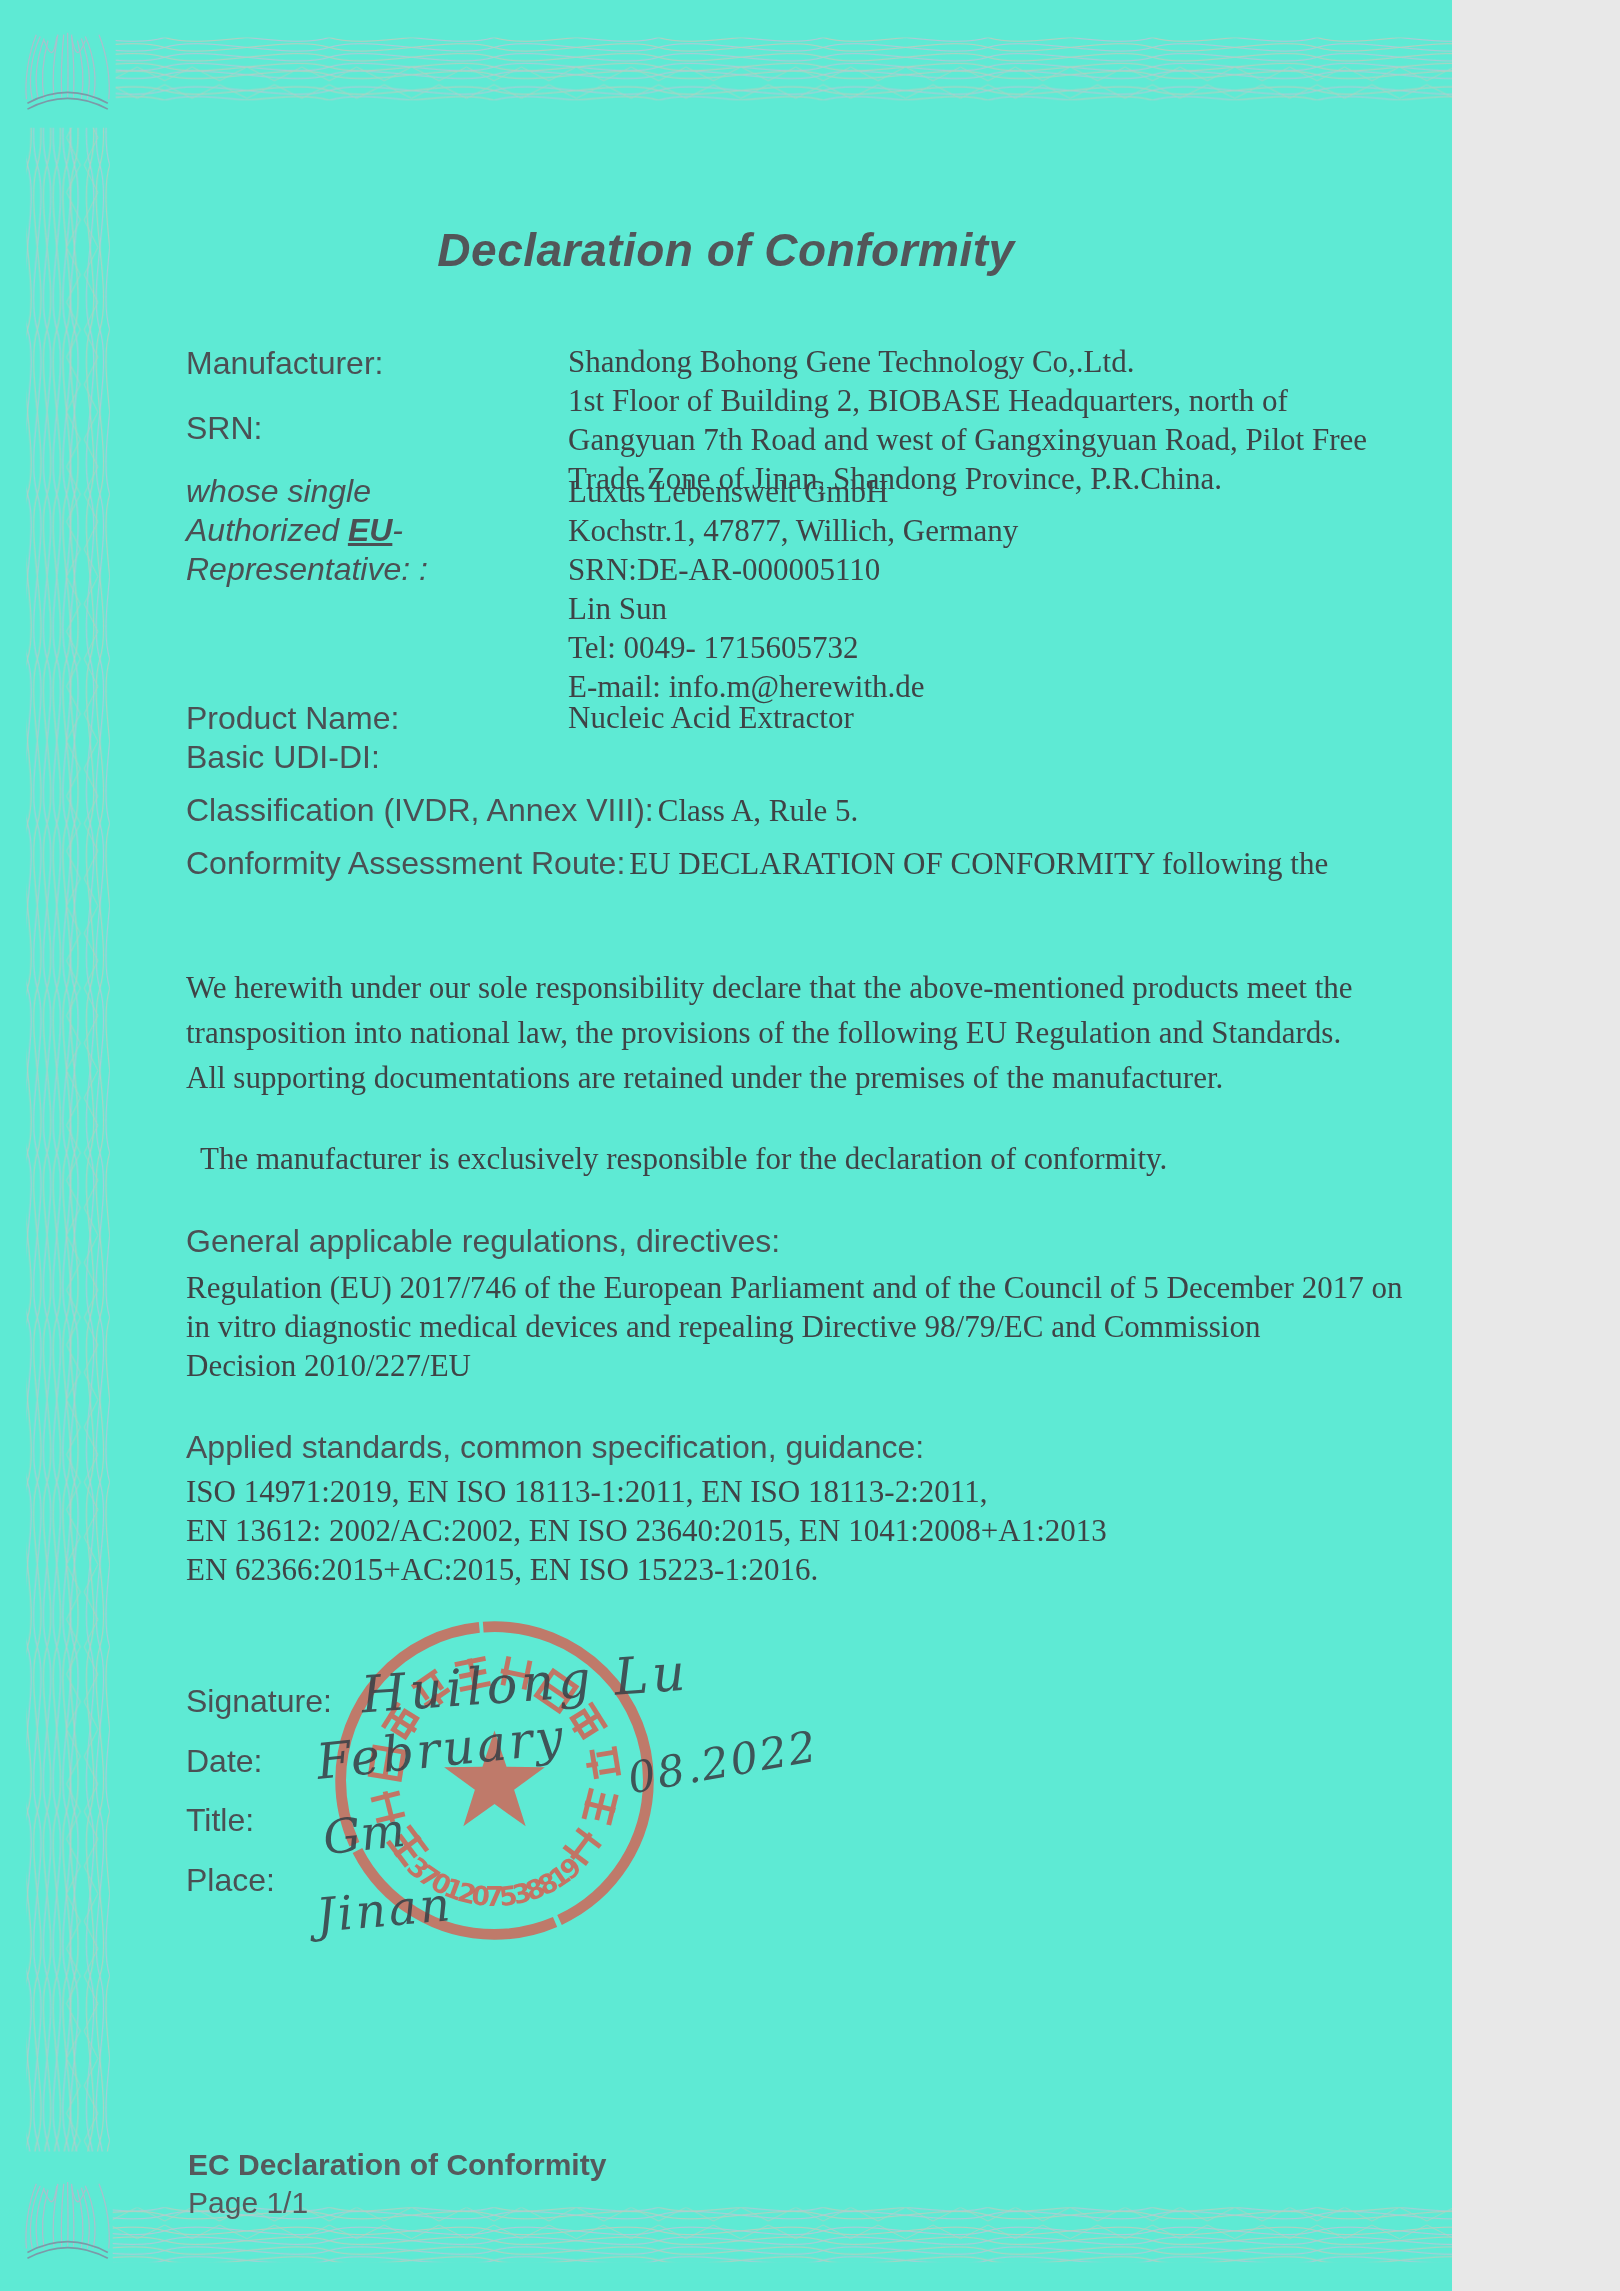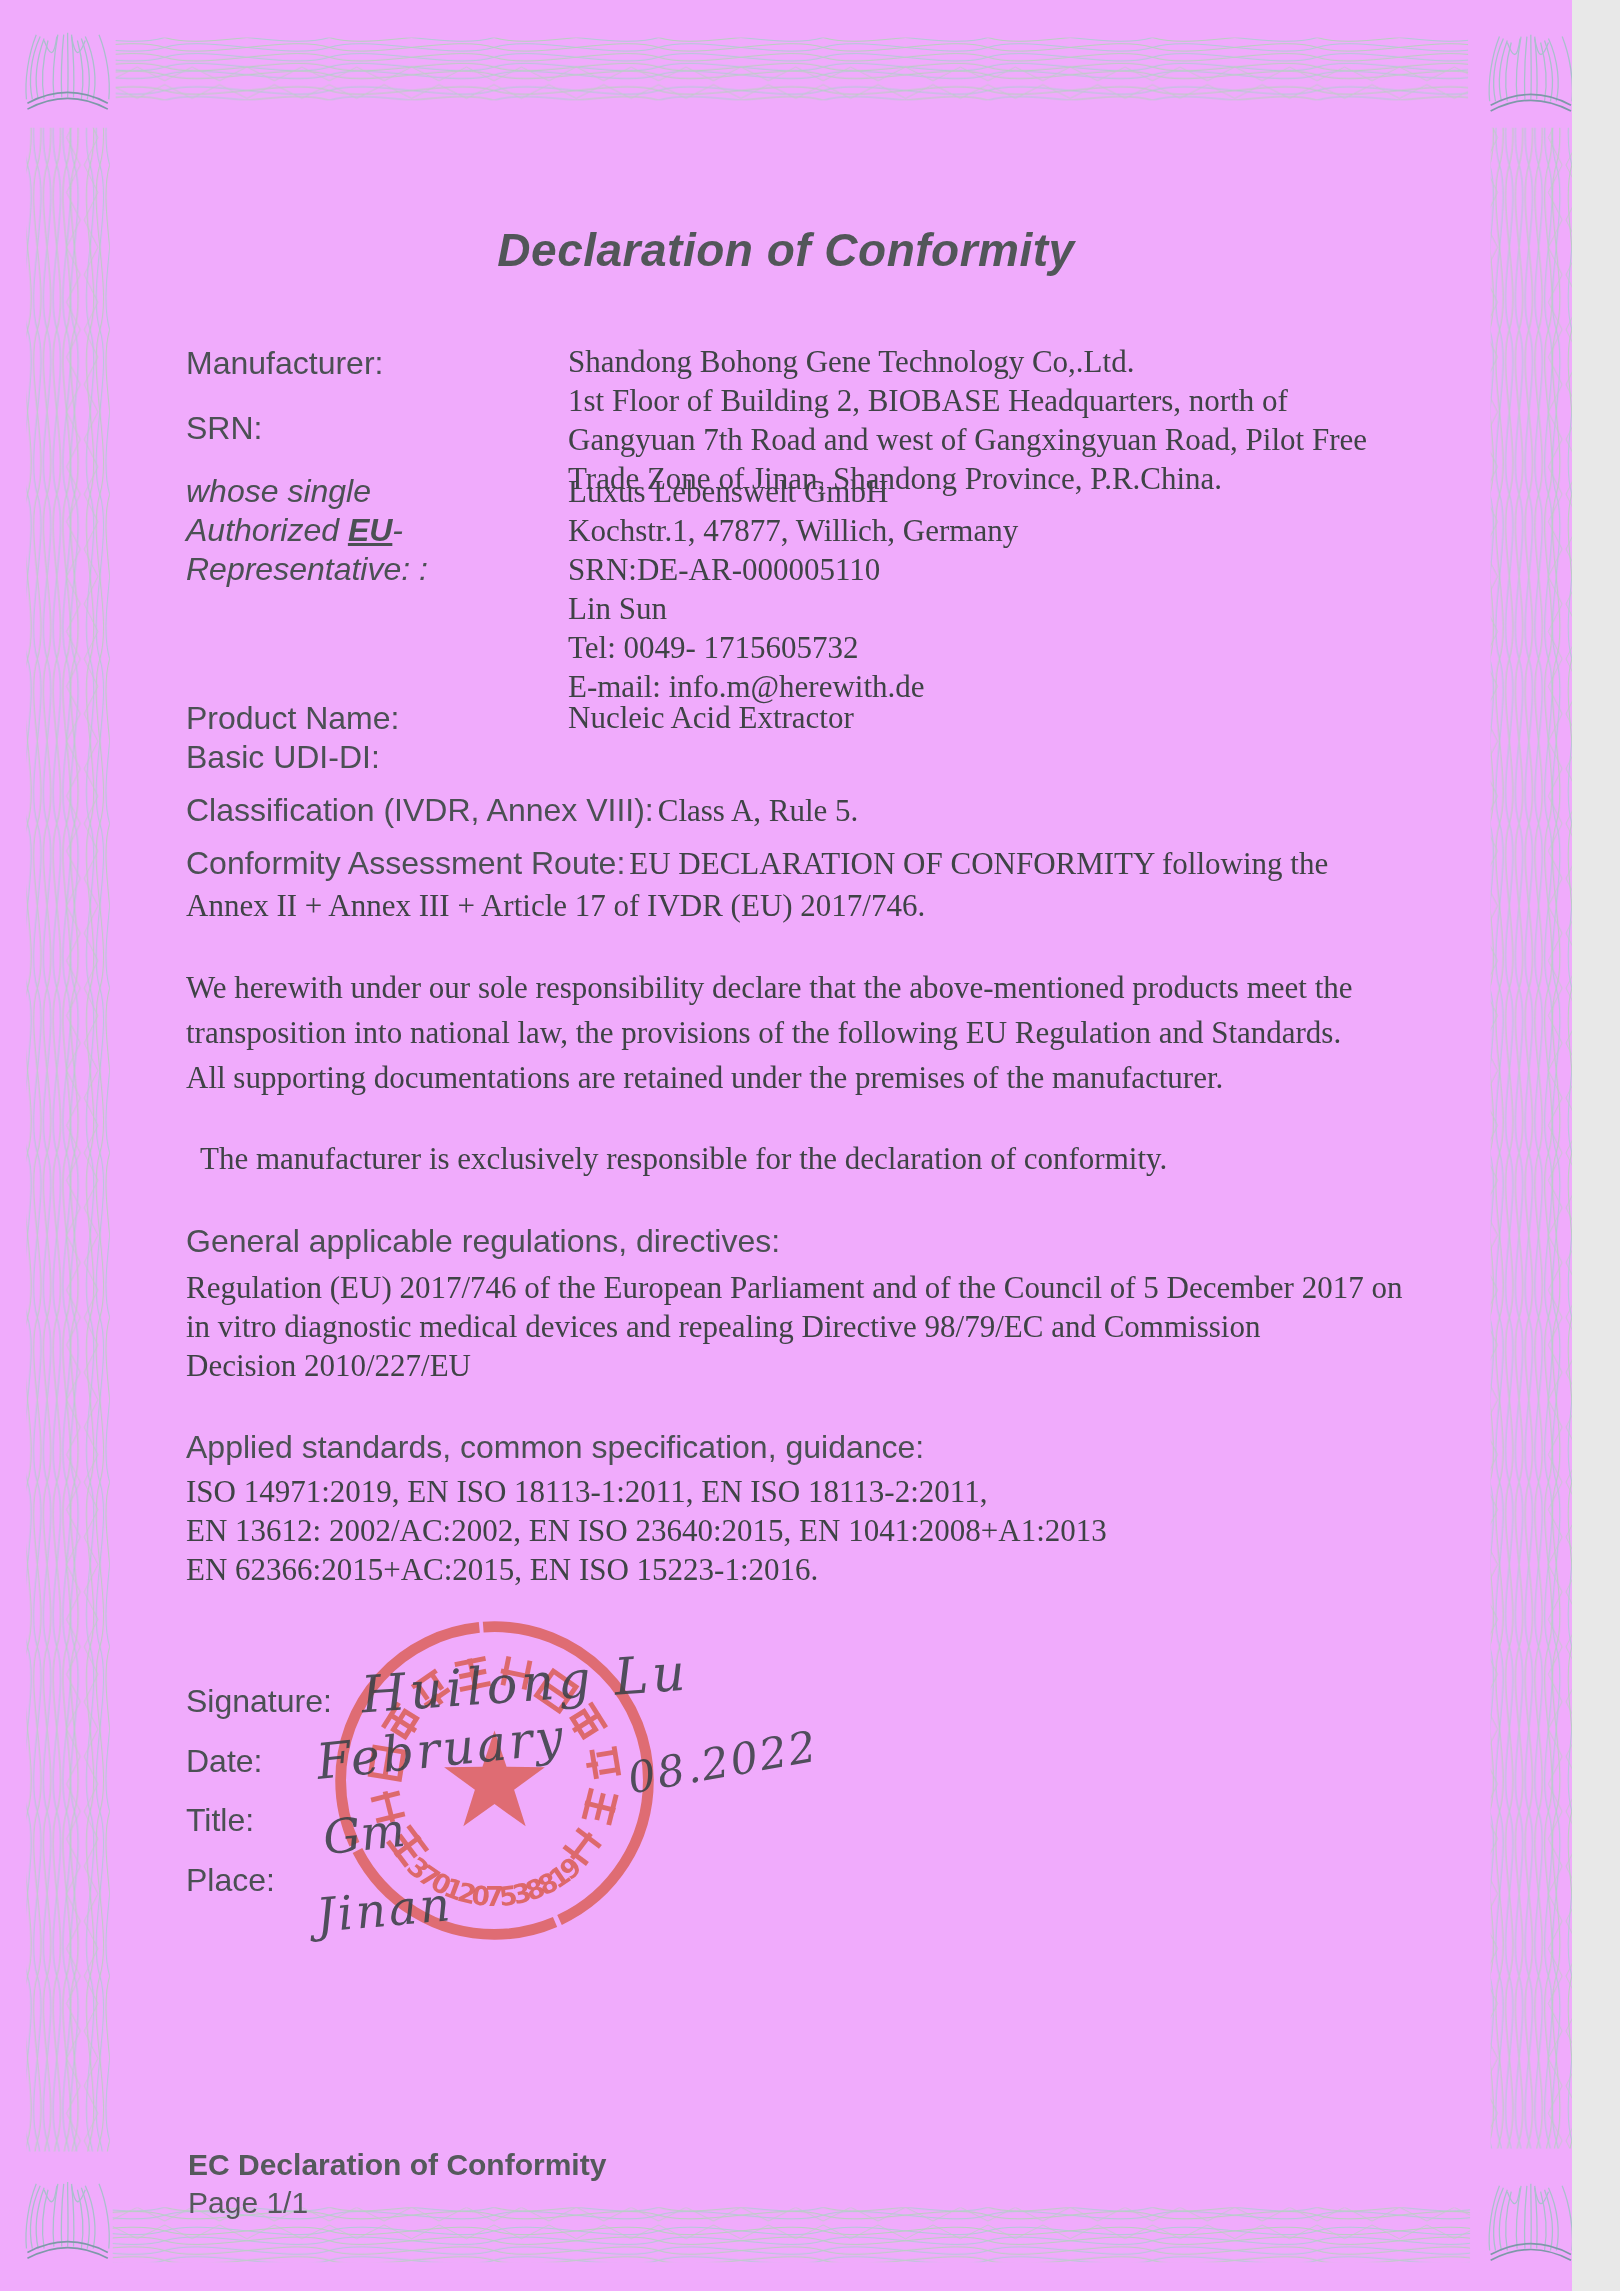--- a/index.html
+++ b/index.html
@@ -1,16 +1,16 @@
 <!DOCTYPE html>
 <html><head>
 <meta charset="utf-8">
 <style>
   html,body{margin:0;padding:0;background:#e8e8e8;}
-  .page{position:relative;width:1572px;height:2292px;background:#f0abfc;overflow:hidden;}
+  .page{position:relative;width:1452px;height:2292px;background:#5eead4;overflow:hidden;}
   .abs{position:absolute;}
   .sans{font-family:"Liberation Sans",sans-serif;}
   .serif{font-family:"Liberation Serif",serif;}
   .lbl{font-size:32px;color:#4b5054;}
   .val{font-size:31px;color:#3f4346;}
   .lines40 > div{line-height:39px;}
   .lines46 > div{line-height:45px;}
   .ital{font-style:italic;}
   .eu{font-weight:bold;text-decoration:underline;}
   .doc-title{left:0;right:0;top:223px;text-align:center;font-size:46px;font-weight:700;font-style:italic;color:#525659;letter-spacing:0.5px;}
@@ -148,21 +148,20 @@
 
   <div class="abs content" style="left:186px;top:792px;">
     <span class="sans lbl">Classification (IVDR, Annex VIII):</span>
     <span class="serif val">Class A, Rule 5.</span>
   </div>
 
   <div class="abs content" style="left:186px;top:845px;">
     <span class="sans lbl">Conformity Assessment Route:</span>
     <span class="serif val">EU DECLARATION OF CONFORMITY following the</span>
   </div>
-  <div class="abs content serif val" style="left:186px;top:888px;">Annex II + Annex III + Article 17 of IVDR (EU) 2017/746.</div>
 
   <div class="abs content serif val lines46" style="left:186px;top:965px;">
     <div>We herewith under our sole responsibility declare that the above-mentioned products meet the</div>
     <div>transposition into national law, the provisions of the following EU Regulation and Standards.</div>
     <div>All supporting documentations are retained under the premises of the manufacturer.</div>
   </div>
 
   <div class="abs content serif val" style="left:186px;top:1141px;margin-left:14px;">The manufacturer is exclusively responsible for the declaration of conformity.</div>
 
   <div class="abs content sans heading" style="left:186px;top:1223px;">General applicable regulations, directives:</div>

